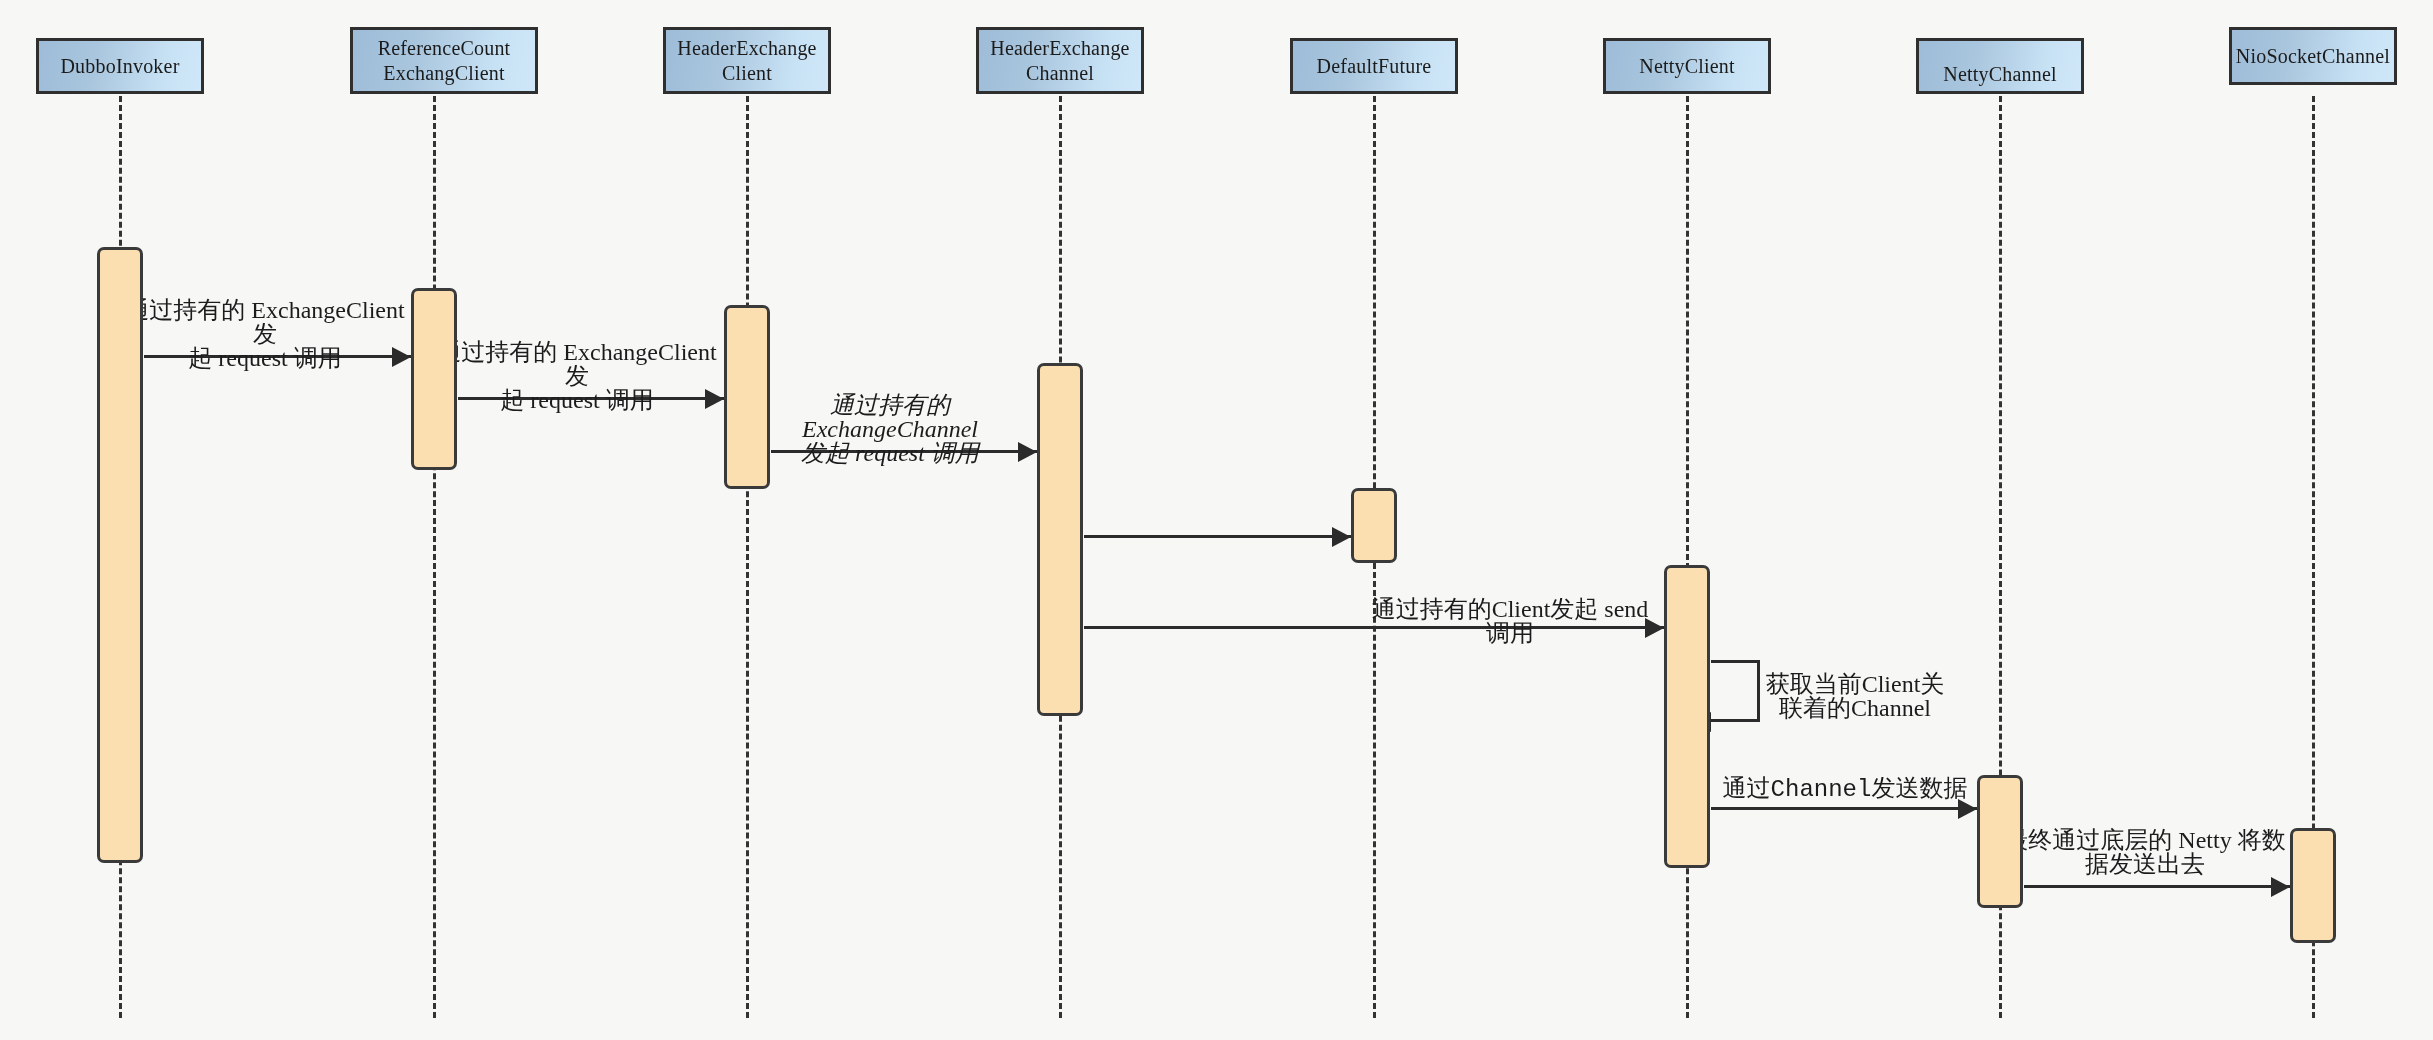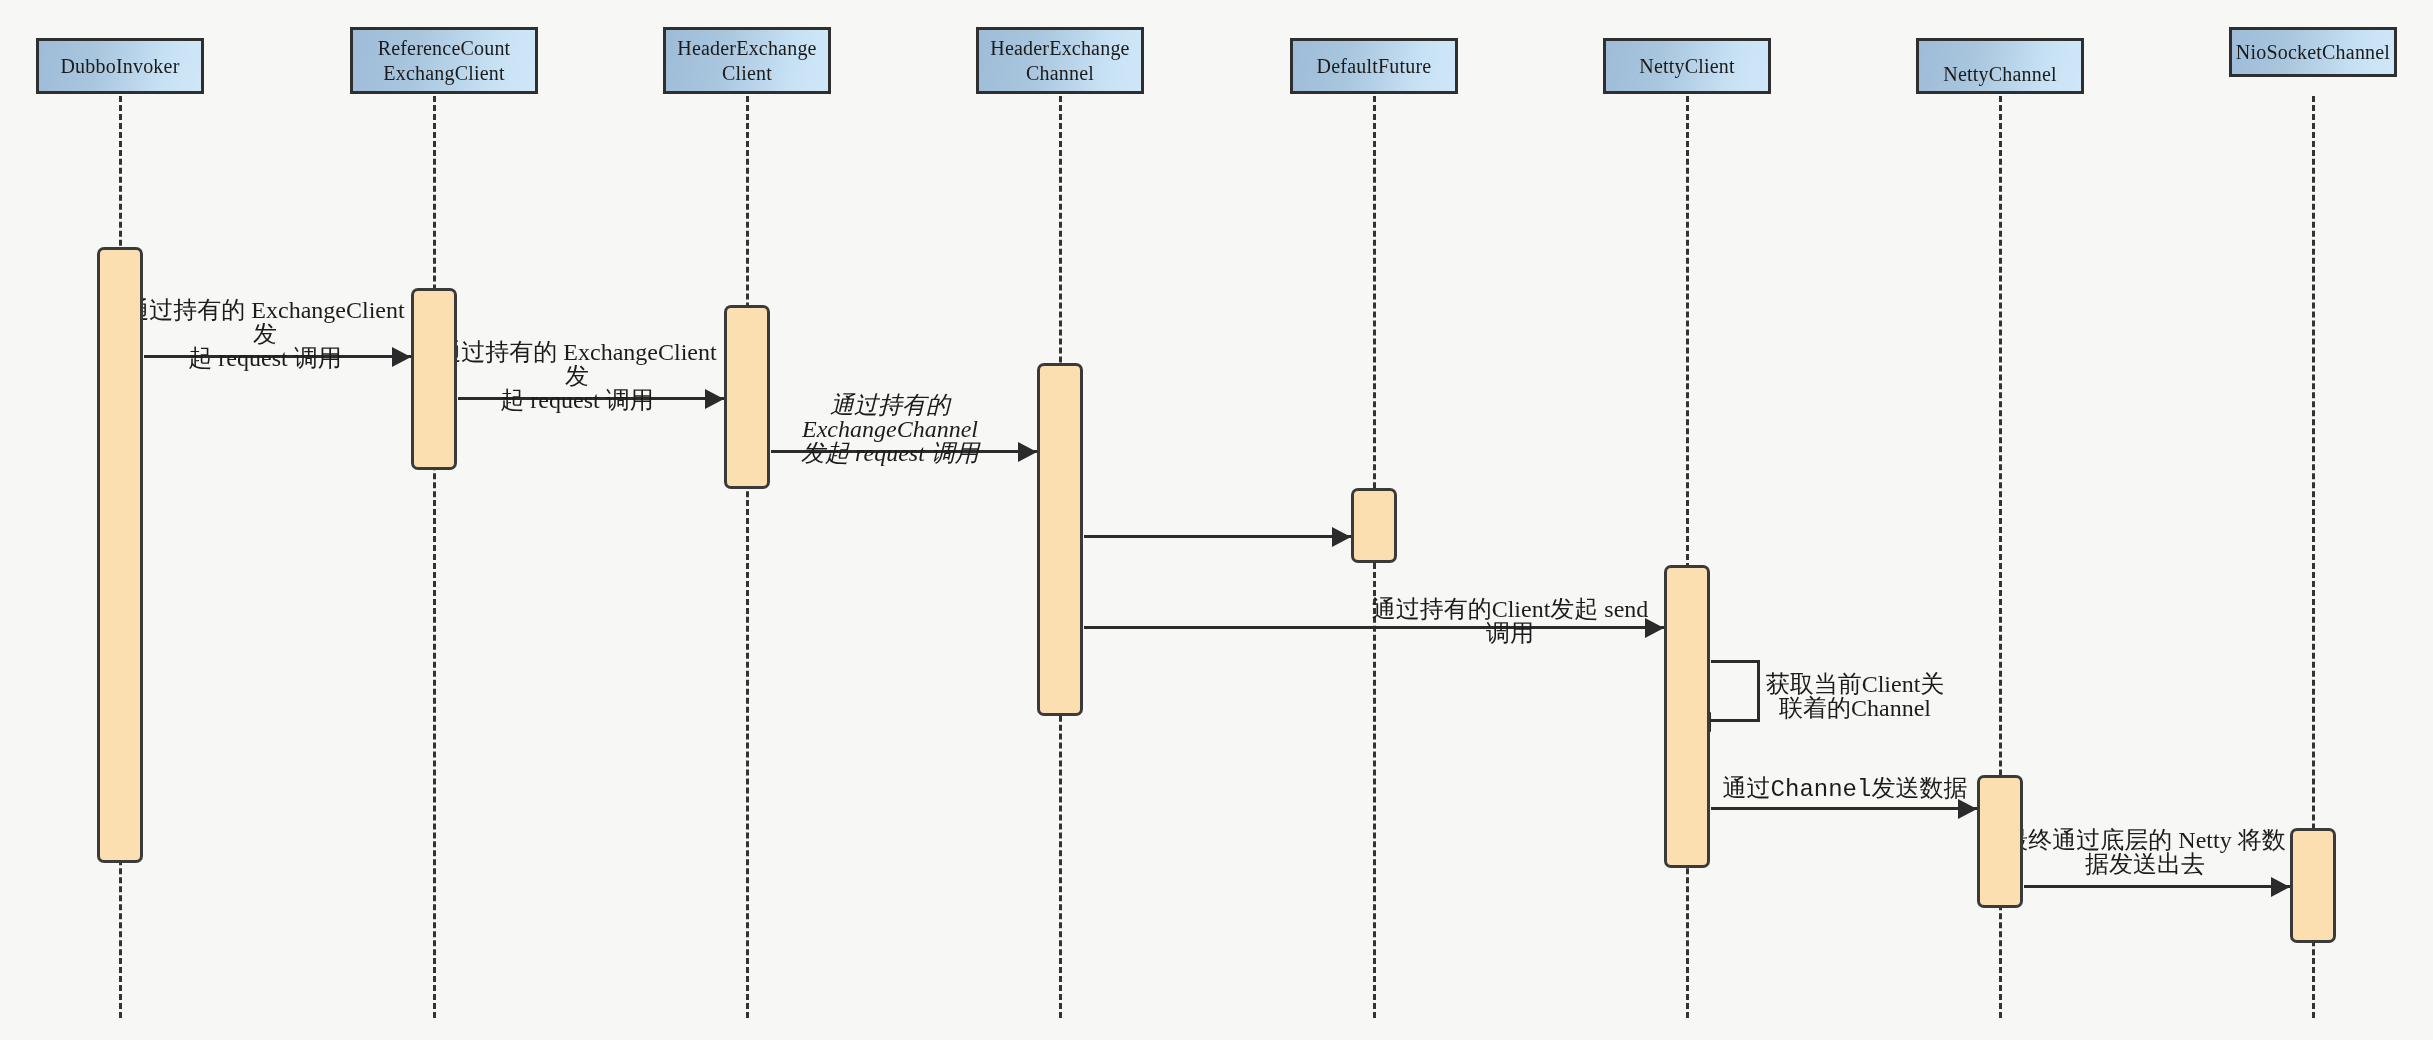--- a/index.html
+++ b/index.html
@@ -156,16 +156,16 @@
     </div>
     <div class="participant" style="left: 1290px; top: 38px; width: 168px; height: 56px;">
       <span style="white-space: pre-line;">DefaultFuture</span>
     </div>
     <div class="participant" style="left: 1603px; top: 38px; width: 168px; height: 56px;">
       <span style="white-space: pre-line;">NettyClient</span>
     </div>
     <div class="participant" style="left: 1916px; top: 38px; width: 168px; height: 56px;">
       <span style="white-space: pre-line; margin-top: 16px;">NettyChannel</span>
     </div>
-    <div class="participant" style="left: 2229px; top: 27px; width: 168px; height: 50px;">
+    <div class="participant" style="left: 2229px; top: 27px; width: 168px; height: 58px;">
       <span style="white-space: pre-line;">NioSocketChannel</span>
     </div>
   </div>
 
 </body></html>

